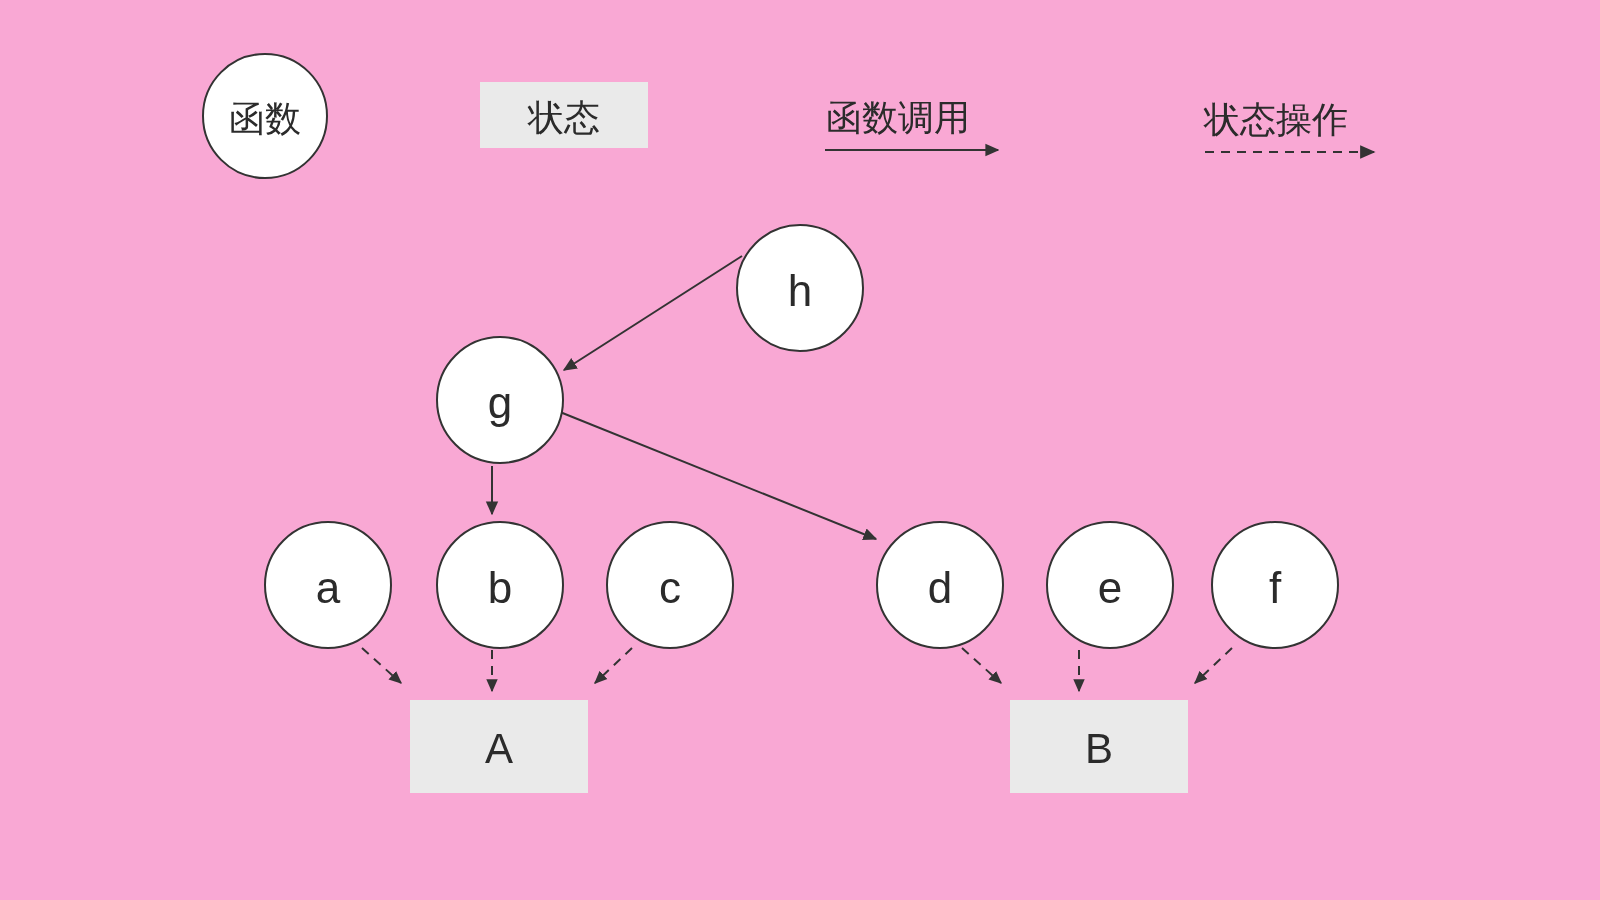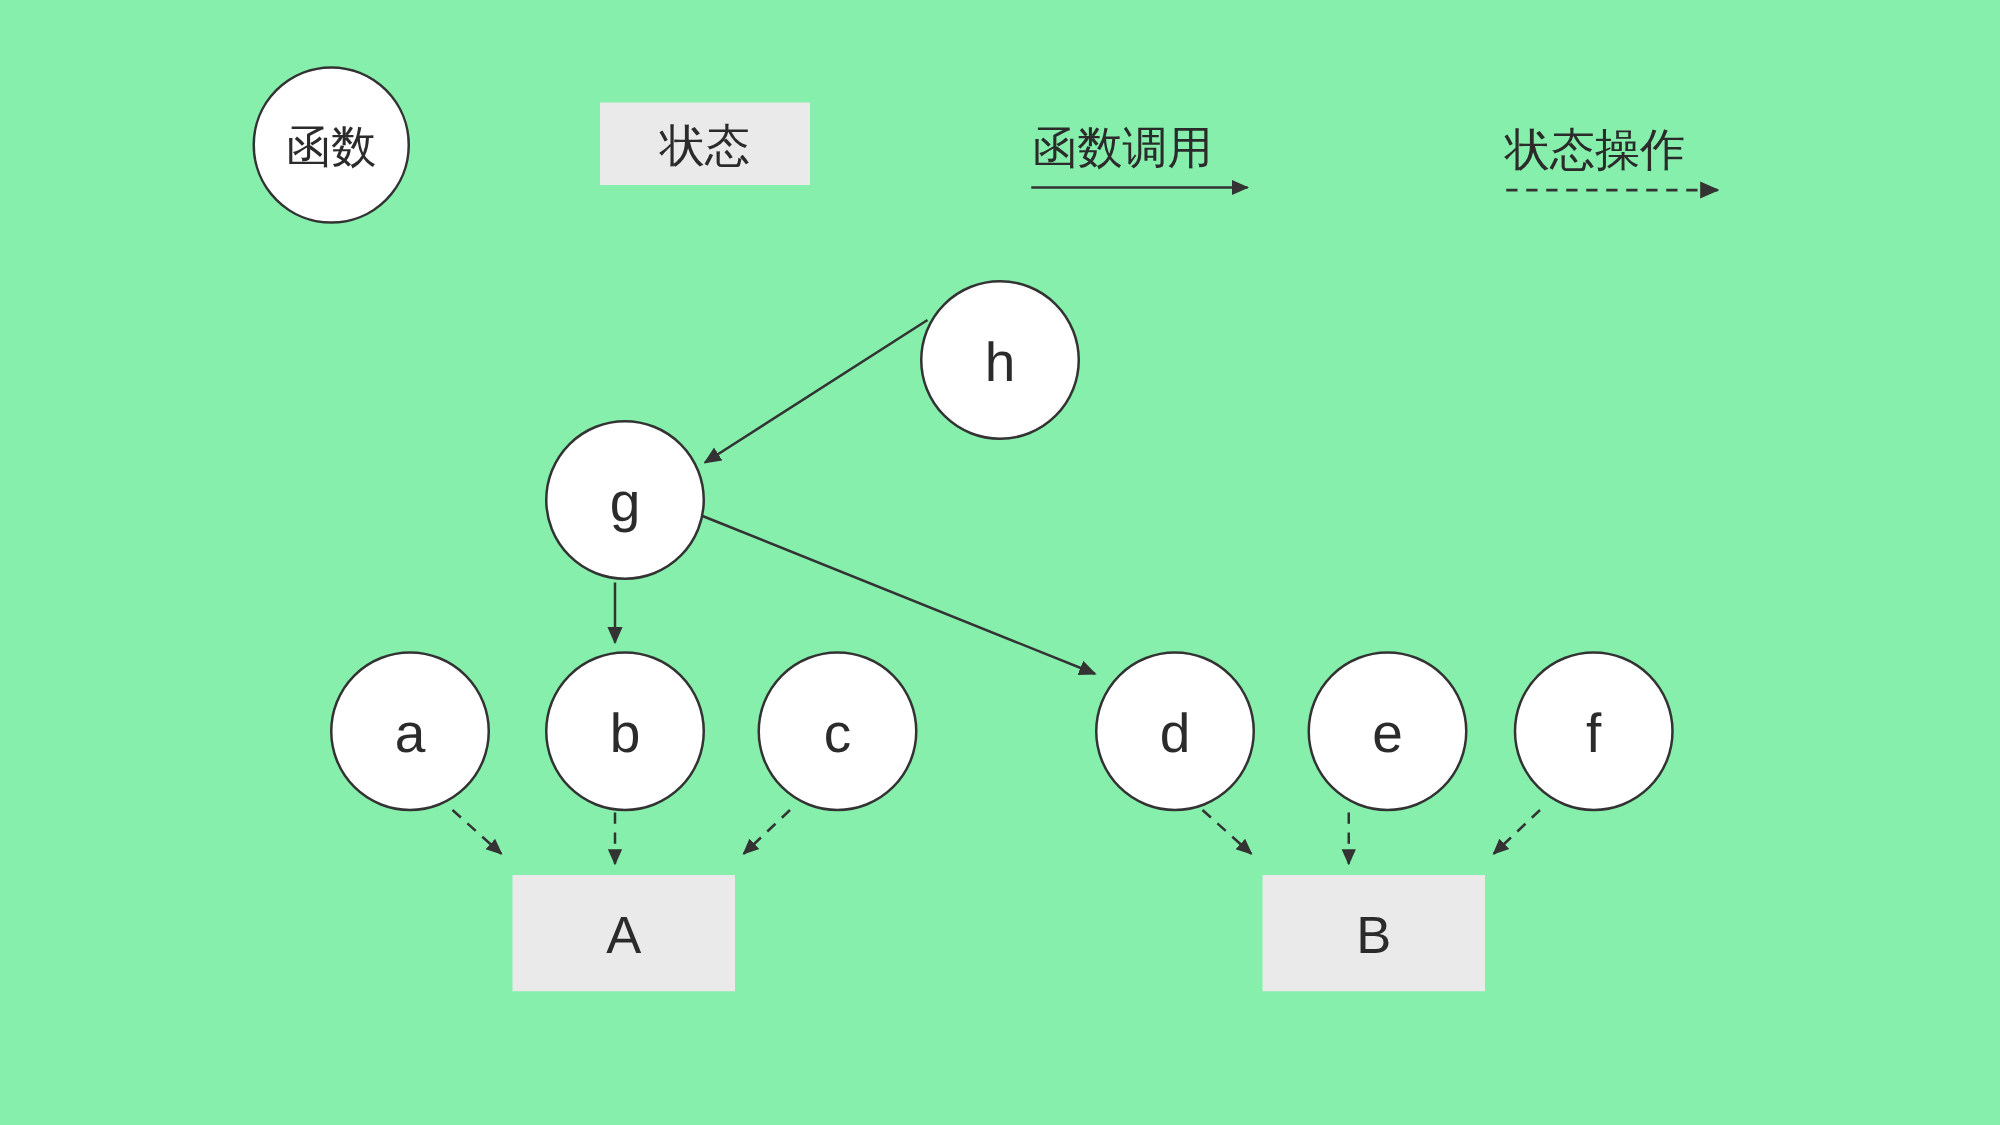--- a/index.html
+++ b/index.html
@@ -12,21 +12,21 @@
     width: 1600px;
     height: 900px;
     font-family: "Liberation Sans", "DejaVu Sans", sans-serif;
     color: #333333;
     overflow: hidden;
   }
   #canvas {
     position: relative;
     width: 1600px;
     height: 900px;
-    background: #86efac;
+    background: #f9a8d4;
   }
   svg.layer {
     position: absolute;
     left: 0;
     top: 0;
     width: 1600px;
     height: 900px;
   }
   .node-circle {
     fill: #ffffff;

